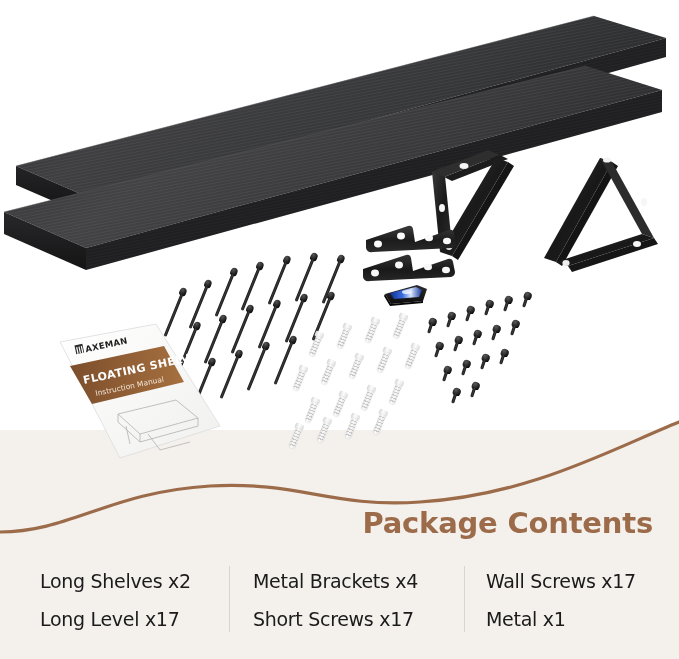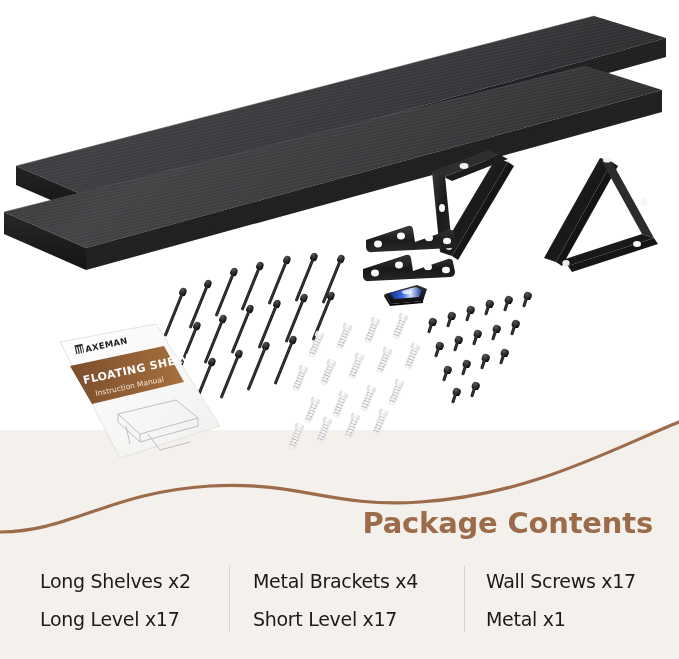--- a/index.html
+++ b/index.html
@@ -550,21 +550,21 @@
     <div class="vdiv" style="left:229px;"></div>
     <div class="vdiv" style="left:464px;"></div>
 
     <div class="col" style="left:40px;">
       <div class="line">Long Shelves x2</div>
       <div class="line">Long Level x17</div>
     </div>
 
     <div class="col" style="left:253px;">
       <div class="line">Metal Brackets x4</div>
-      <div class="line">Short Level x17</div>
+      <div class="line">Short Screws x17</div>
     </div>
 
     <div class="col" style="left:486px;">
       <div class="line">Wall Screws x17</div>
       <div class="line">Metal x1</div>
     </div>
   </div>
 
 </div>
 

